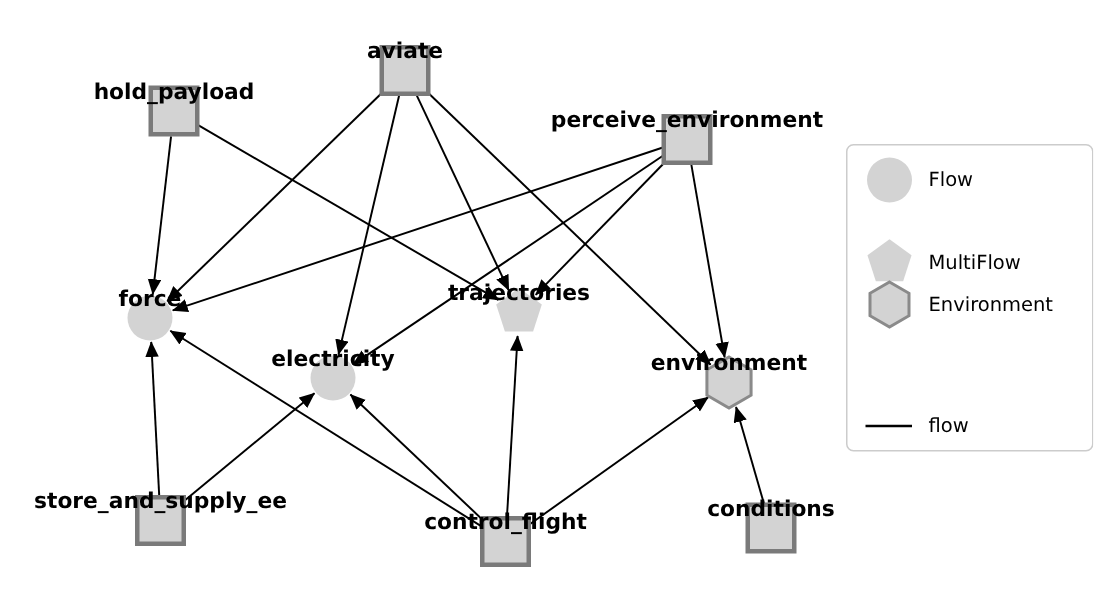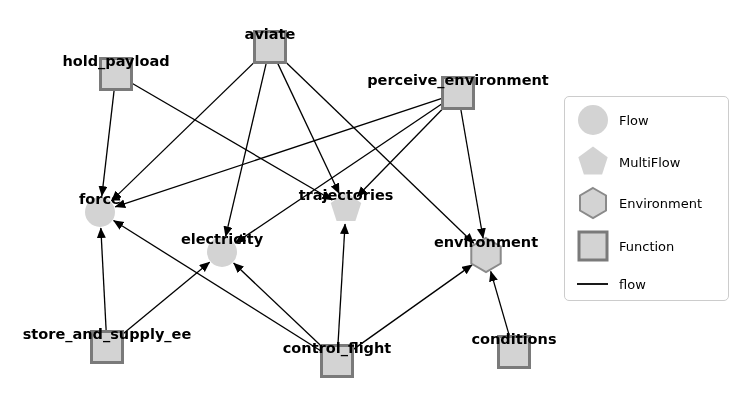--- a/index.html
+++ b/index.html
@@ -14,21 +14,21 @@
   }
   .legend{
     position:absolute;left:564px;top:96px;width:165px;height:205px;
     background:#ffffff;border:1px solid #cccccc;border-radius:5px;box-sizing:border-box;
   }
   .legend-item{position:absolute;left:11px;height:34px;display:flex;align-items:center;}
   .legend-item .lbl{
     margin-left:9px;font-size:13px;color:#000000;white-space:nowrap;
   }
   .li-1{top:6px;}  
-  .li-2{top:48px;}
+  .li-2{top:61px;}
   .li-3{top:89px;}
   .li-4{top:132px;}
   .li-5{top:170px;}
 </style>
 </head>
 <body>
 
 <div class="canvas">
 
   <svg id="graph-svg" class="graph-svg" width="729" height="405" viewBox="0 0 729 405">
@@ -94,26 +94,20 @@
         <polygon points="17,1.5 31.7,12.2 26.1,29.5 7.9,29.5 2.3,12.2" fill="#d3d3d3"></polygon>
       </svg>
       <span class="lbl">MultiFlow</span>
     </div>
     <div class="legend-item li-3">
       <svg width="34" height="34">
         <polygon points="17,2 30,9.5 30,24.5 17,32 4,24.5 4,9.5" fill="#d3d3d3" stroke="#8a8a8a" stroke-width="2"></polygon>
       </svg>
       <span class="lbl">Environment</span>
     </div>
-    <div class="legend-item li-4">
-      <svg width="34" height="34">
-        <rect x="3" y="3" width="28" height="28" fill="#d3d3d3" stroke="#7a7a7a" stroke-width="3"></rect>
-      </svg>
-      <span class="lbl">Function</span>
-    </div>
     <div class="legend-item li-5">
       <svg width="34" height="34">
         <line x1="1" y1="17" x2="32" y2="17" stroke="#000000" stroke-width="1.8"></line>
       </svg>
       <span class="lbl">flow</span>
     </div>
   </div>
 
 </div>
 

